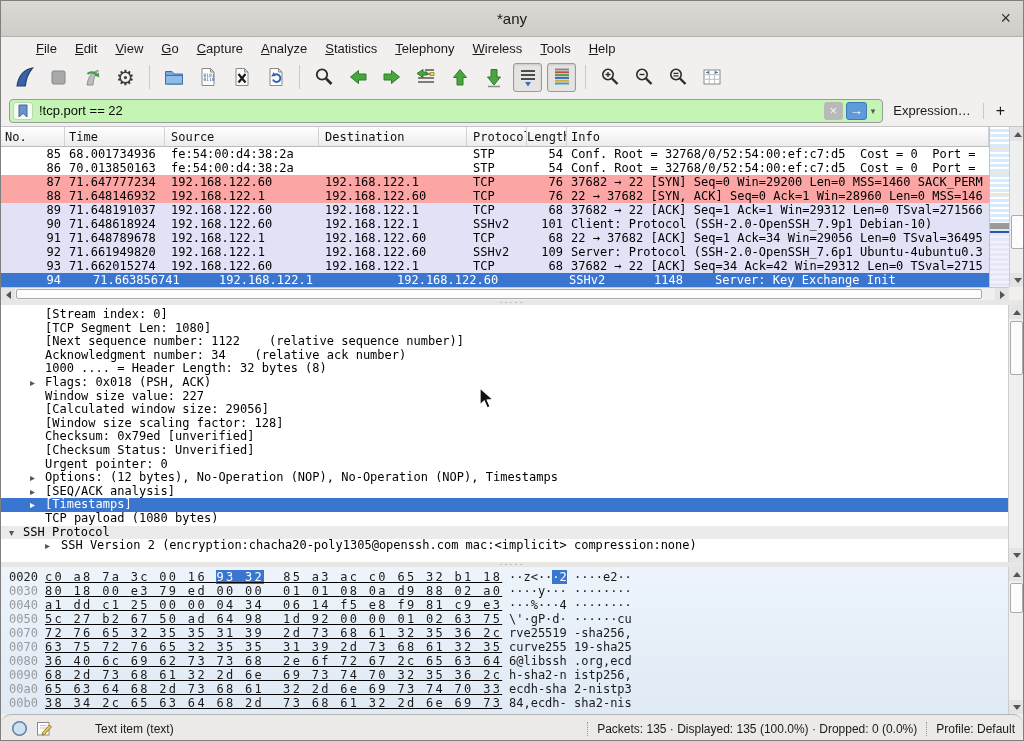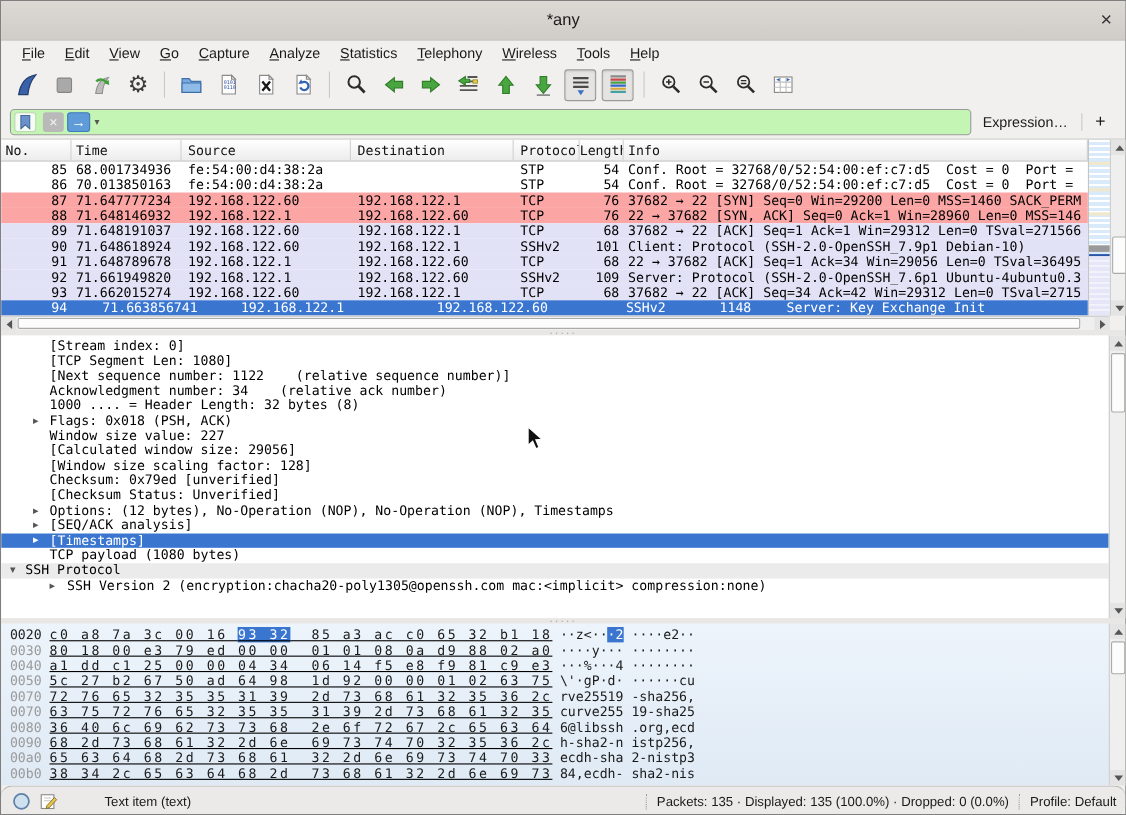--- a/index.html
+++ b/index.html
@@ -9,21 +9,21 @@
 
   
   .titlebar { position:absolute; left:0; top:0; width:100%; height:36px;
     background:linear-gradient(180deg,#dcd8d4,#d0ccc8); border-bottom:1px solid #b4b0ac;
     display:flex; align-items:center; justify-content:center; }
   .title-text { font-size:15px; color:#1a1a1a; }
   .close-btn { position:absolute; right:12px; top:6px; font-size:18px; color:#333; line-height:22px; cursor:default; }
 
   
   .menubar { position:absolute; left:0; top:36px; width:100%; height:22px; background:#f1f0ee;
-    display:flex; align-items:center; padding-left:10px; font-size:13px; color:#1a1a1a; }
+    display:flex; align-items:center; padding-left:26px; font-size:13px; color:#1a1a1a; }
   .menu-item { padding:2px 9px; }
   .menu-item u { text-decoration:underline; }
 
   
   .toolbar { position:absolute; left:0; top:58px; width:100%; height:36px; background:#f1f0ee;
     display:flex; align-items:center; padding-left:8px; gap:5px; }
   .tool-btn { width:29px; height:29px; display:flex; align-items:center; justify-content:center; border:1px solid transparent; border-radius:3px; }
   .tool-btn.pressed { border:1px solid #9a9a9a; background:#e6e4e2; box-shadow:inset 0 1px 2px rgba(0,0,0,.12); }
   .tool-sep { width:1px; height:24px; background:#c9c9c9; margin:0 4px; }
   .gear-glyph { font-size:21px; color:#3c3c3c; line-height:21px; }
@@ -285,20 +285,21 @@
       </span>
   </div>
 
   <div class="filterbar">
     <div class="filter-input">
       <span class="bookmark-chip">
         <svg width="12" height="14" viewBox="0 0 12 14">
             <path d="M2 1 h8 v12 l-4 -3.6 l-4 3.6 Z" fill="#6c92cc" stroke="#46689e"></path>
           </svg>
         </span>
+      <span class="filter-value">!tcp.port == 22</span>
       <span class="filter-clear">×</span>
       <span class="filter-apply">→</span>
       <span class="filter-caret">▾</span>
     </div>
     <div class="filter-right">
       <span class="expression-label">Expression…</span>
       <span class="filter-sep"></span>
       <span class="plus-btn">+</span>
     </div>
   </div>
@@ -361,20 +362,21 @@
       <div class="dline i1"><span>[TCP Segment Len: 1080]</span></div>
       <div class="dline i1"><span>[Next sequence number: 1122    (relative sequence number)]</span></div>
       <div class="dline i1"><span>Acknowledgment number: 34    (relative ack number)</span></div>
       <div class="dline i1"><span>1000 .... = Header Length: 32 bytes (8)</span></div>
       <div class="dline i1"><span class="darrow">▸</span><span>Flags: 0x018 (PSH, ACK)</span></div>
       <div class="dline i1"><span>Window size value: 227</span></div>
       <div class="dline i1"><span>[Calculated window size: 29056]</span></div>
       <div class="dline i1"><span>[Window size scaling factor: 128]</span></div>
       <div class="dline i1"><span>Checksum: 0x79ed [unverified]</span></div>
       <div class="dline i1"><span>[Checksum Status: Unverified]</span></div>
+      <div class="dline i1"><span>Urgent pointer: 0</span></div>
       <div class="dline i1"><span class="darrow">▸</span><span>Options: (12 bytes), No-Operation (NOP), No-Operation (NOP), Timestamps</span></div>
       <div class="dline i1"><span class="darrow">▸</span><span>[SEQ/ACK analysis]</span></div>
       <div class="dline i1 sel"><span class="darrow">▸</span><span>[Timestamps]</span></div>
       <div class="dline i1"><span>TCP payload (1080 bytes)</span></div>
       <div class="dline i0 band"><span class="darrow">▾</span><span>SSH Protocol</span></div>
       <div class="dline i2"><span class="darrow">▸</span><span>SSH Version 2 (encryption:chacha20-poly1305@openssh.com mac:&lt;implicit&gt; compression:none)</span></div>
     </div>
   <div class="vsb" style="left:1007px;top:304px;height:257px">
     <div class="sb-btn top">
         <span class="tri-up"></span>

